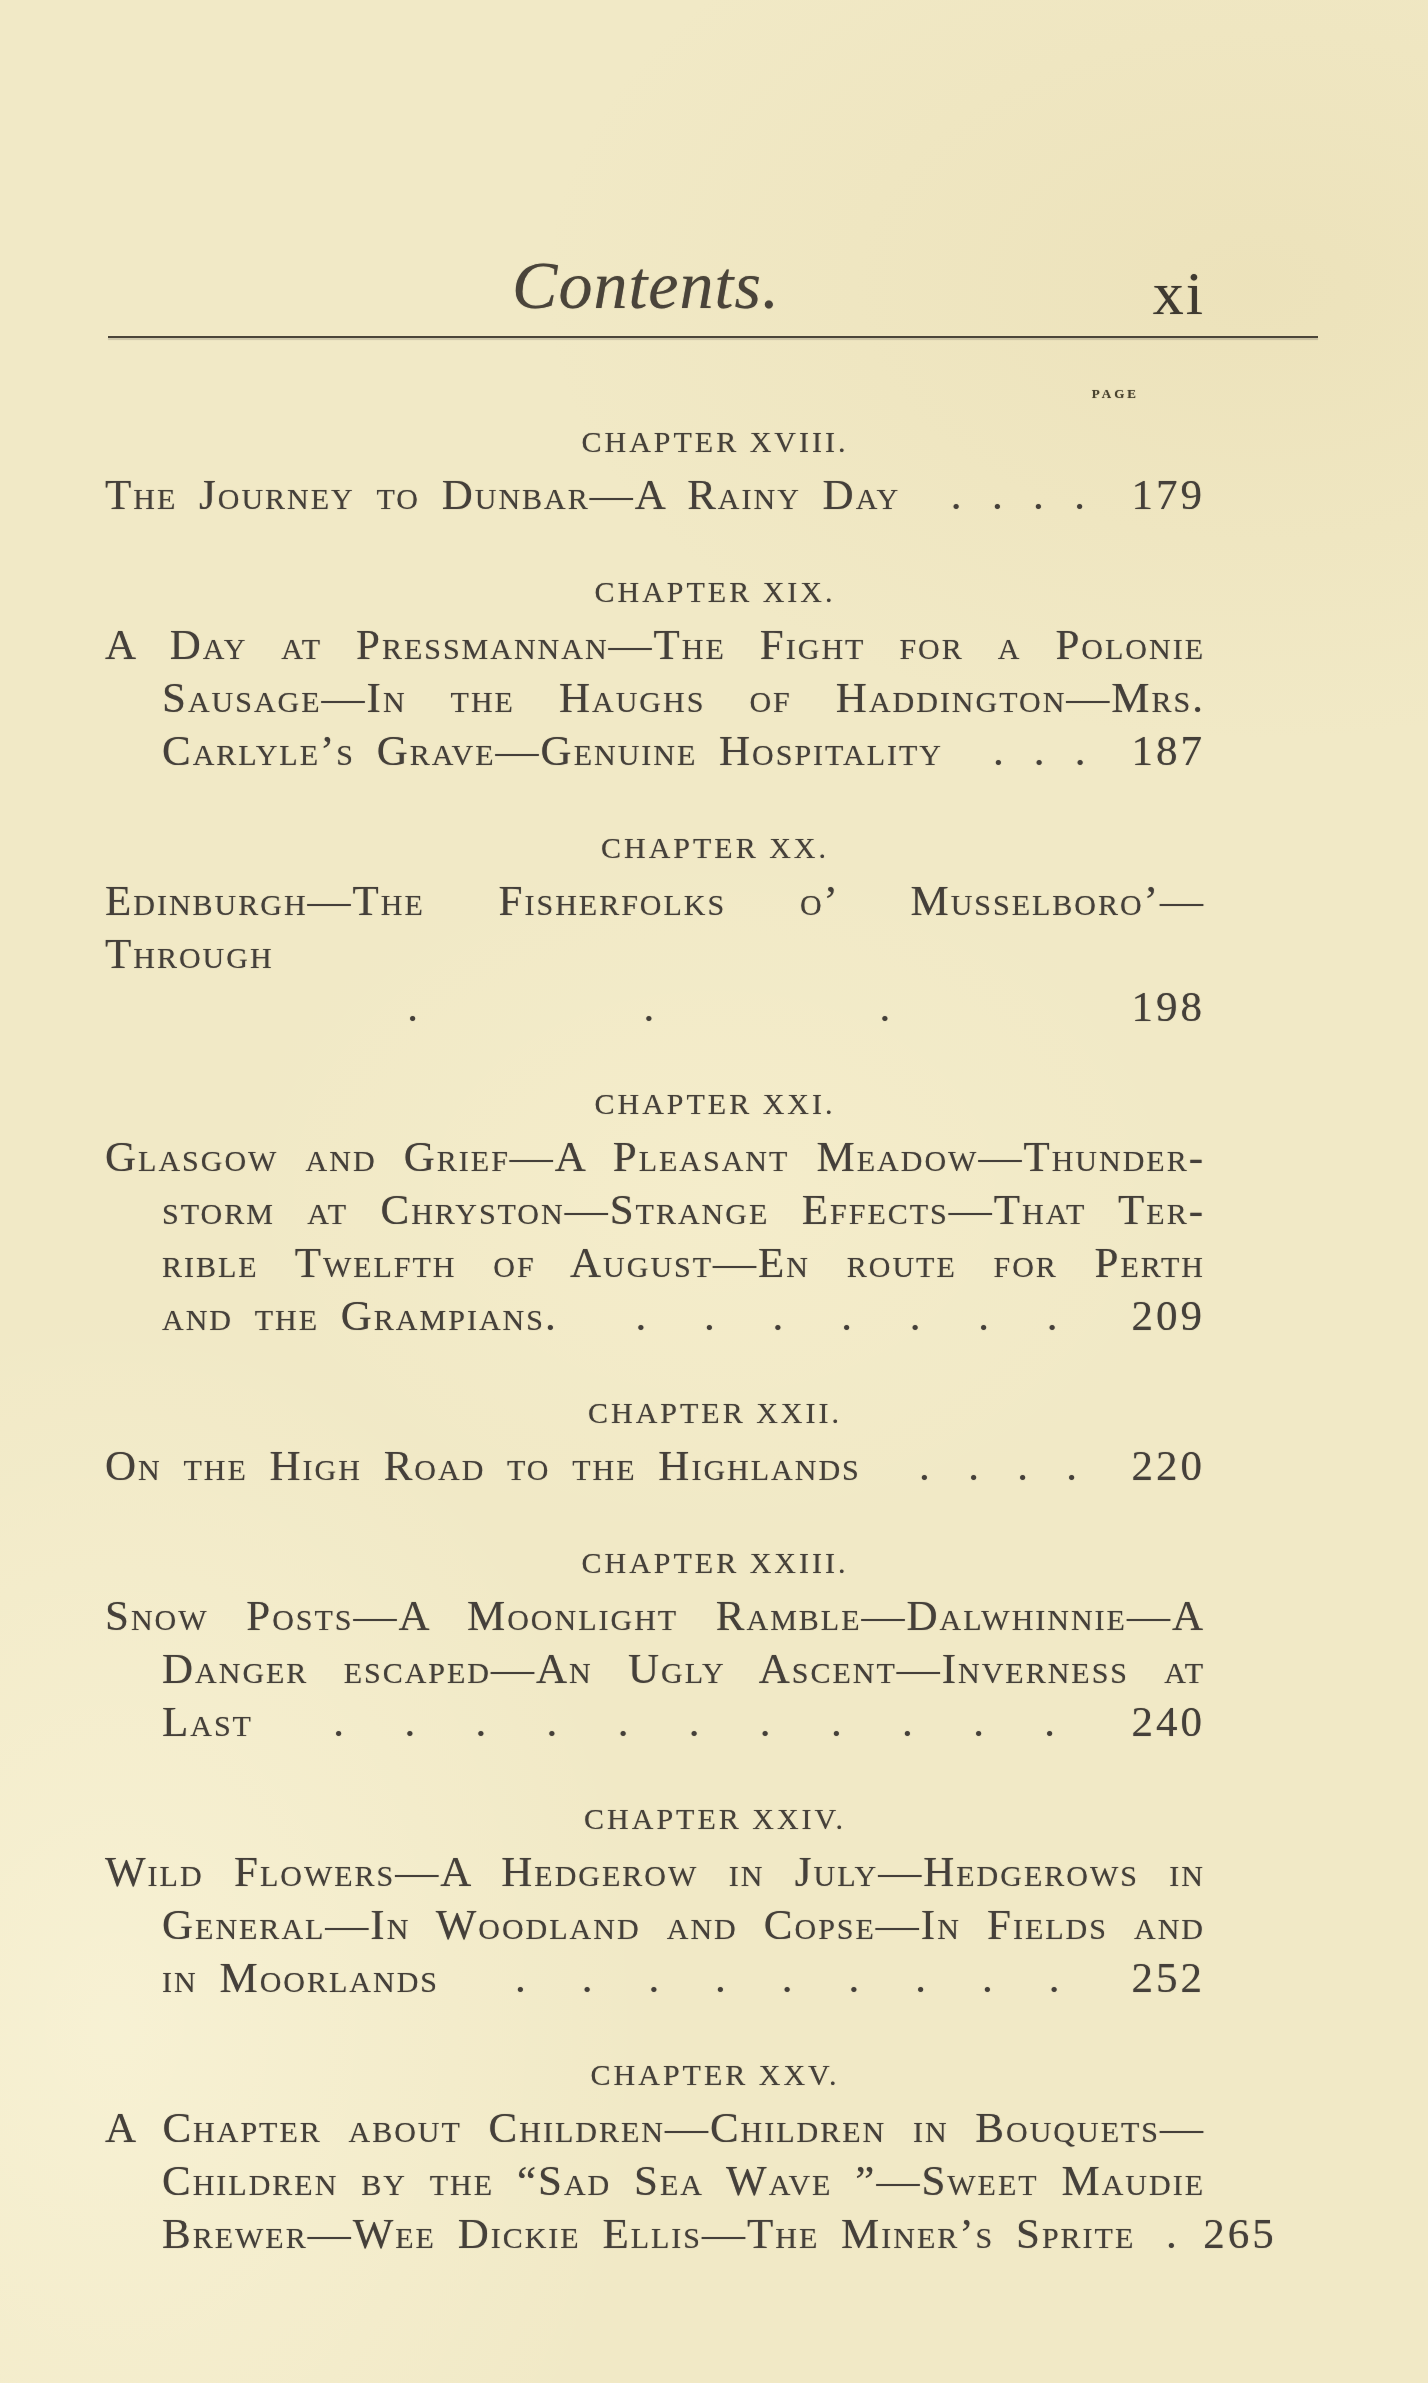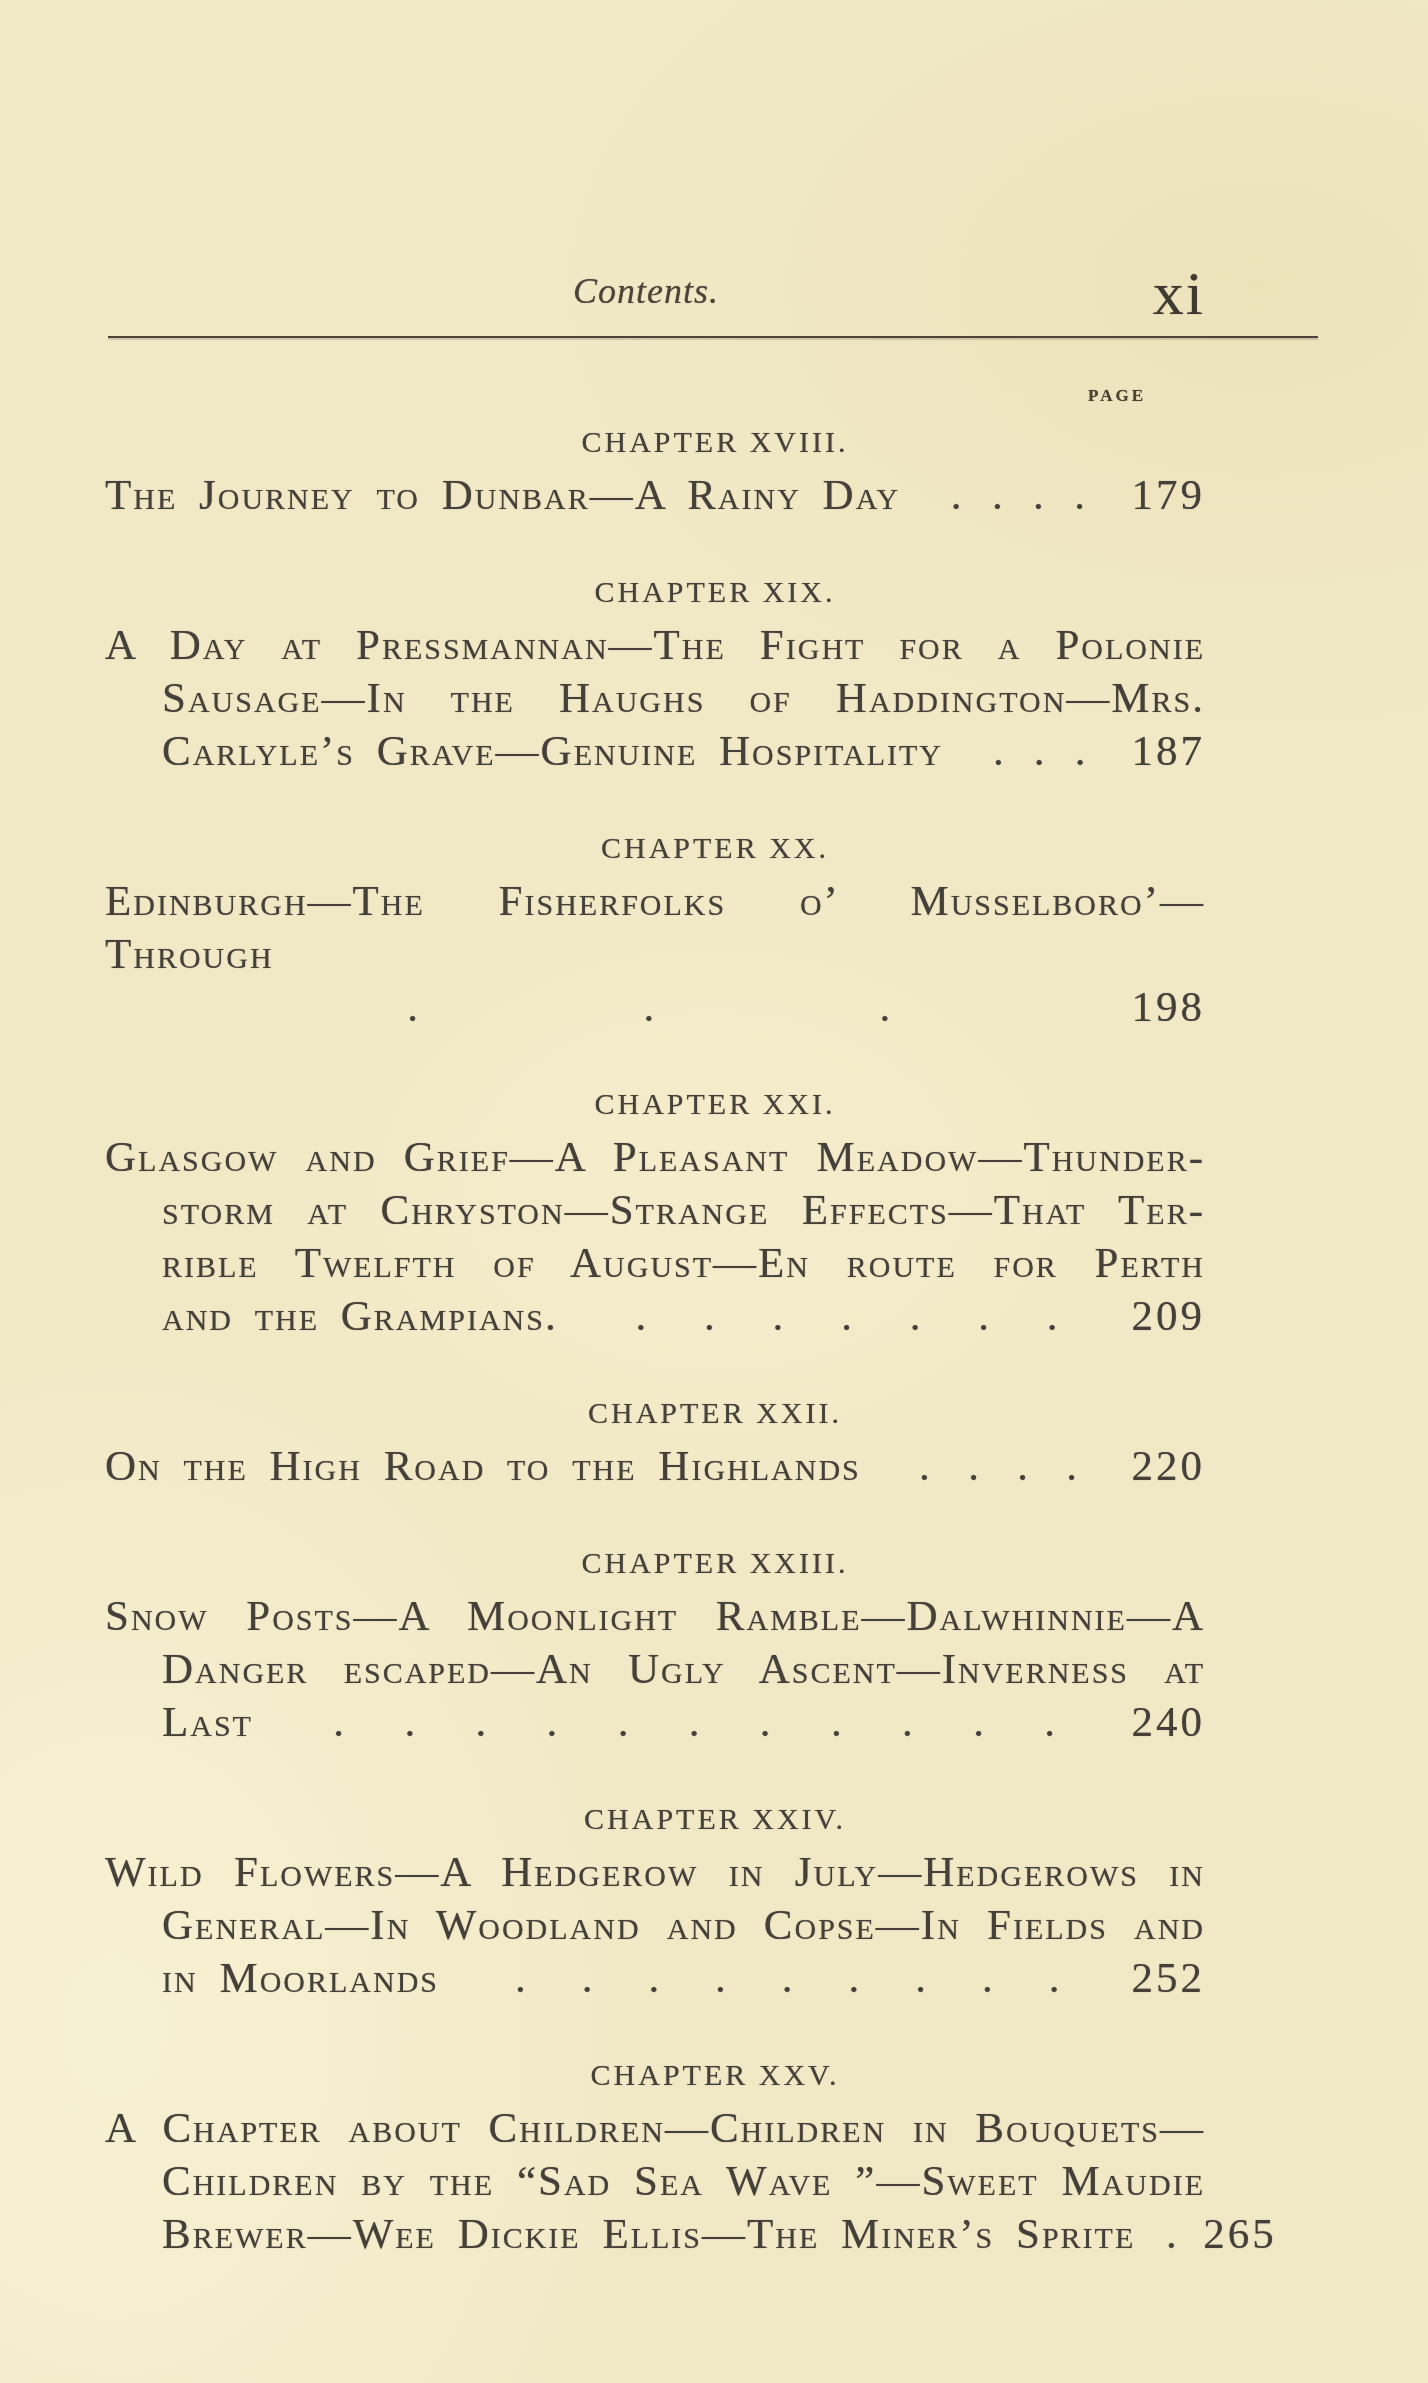--- a/index.html
+++ b/index.html
@@ -16,37 +16,36 @@
       radial-gradient(900px 1200px at 8% 85%, rgba(255,251,228,0.45), transparent 60%),
       radial-gradient(700px 500px at 50% 50%, rgba(255,248,218,0.25), transparent 70%),
       #f1e9c6;
     color: #443f35;
   }
   .ink { text-shadow: 0 0 1px rgba(62,56,45,0.55); }
 
   .running-title {
     position: absolute; top: 246px; left: 646px;
     transform: translateX(-50%);
-    font-style: italic; font-size: 36px; letter-spacing: 1px;
+    font-style: italic; font-size: 68px; letter-spacing: 1px;
     color: #4a443a;
-    margin-top: 24px;
   }
   .folio {
     position: absolute; top: 258px; right: 223px;
     font-size: 62px; letter-spacing: 2px; color: #3f3a31;
   }
   .rule {
     position: absolute; top: 336px; left: 108px;
     width: 1210px; height: 2px;
     background: #4b4539;
     box-shadow: 0 2px 1px rgba(75,69,57,0.22);
   }
   .page-label {
-    position: absolute; top: 386px; right: 282px;
-    font-size: 17px; font-weight: bold; letter-spacing: 3px;
+    position: absolute; top: 386px; right: 289px;
+    font-size: 13px; font-weight: bold; letter-spacing: 3px;
     color: #49432f;
     font-family: Liberation Serif, serif;
   }
 
   .toc { position: absolute; top: 400px; left: 105px; width: 1220px; }
 
   .chapter-heading {
     text-align: center;
     font-size: 30px; letter-spacing: 3px;
     line-height: 53px;

